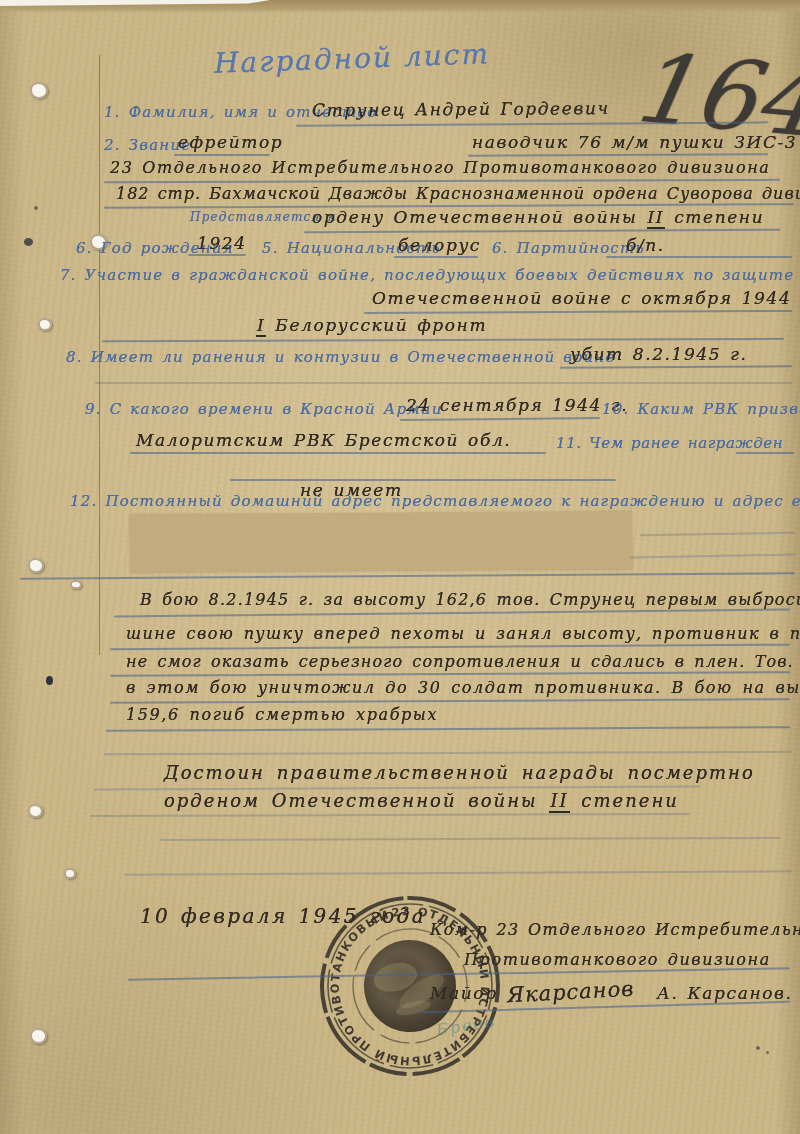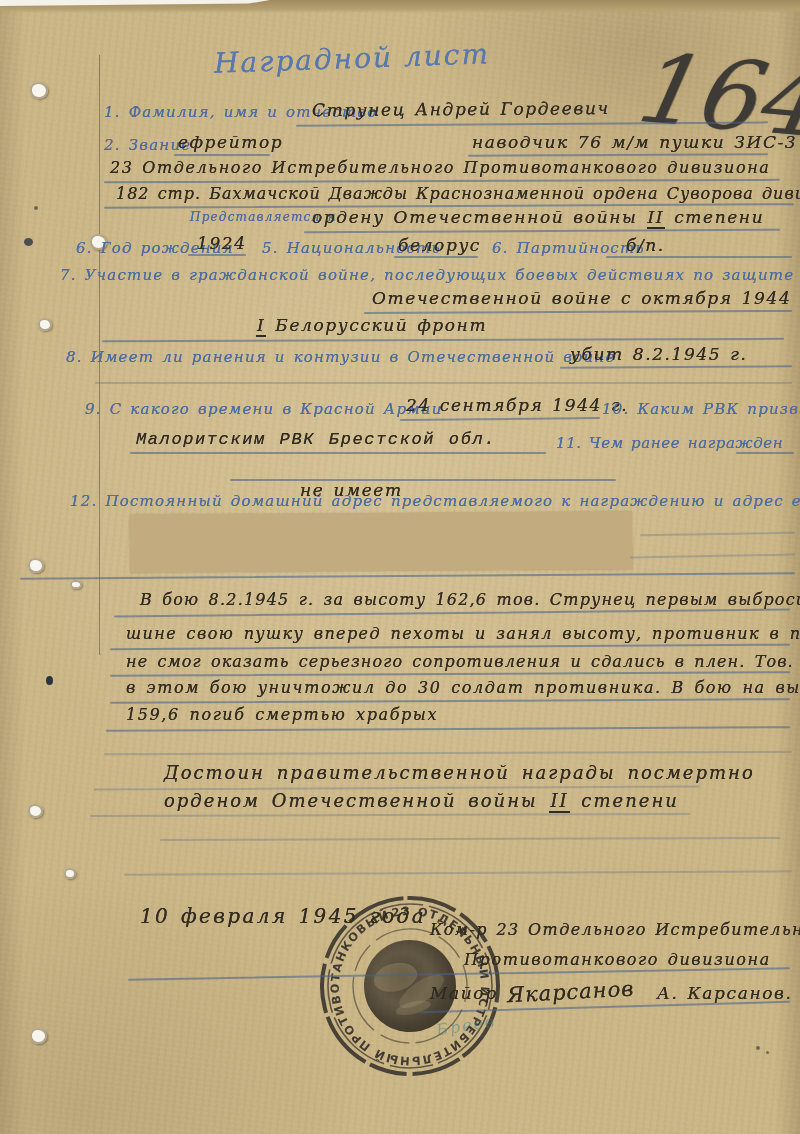--- a/index.html
+++ b/index.html
@@ -120,21 +120,21 @@
   <div class="t lbl" style="left:66px;top:348px;">8. Имеет ли ранения и контузии в Отечественной войне</div>
   <div class="t val" style="left:570px;top:344px;">убит 8.2.1945 г.</div>
   <div class="ul" style="left:560px;top:366px;width:232px;transform:rotate(-0.4deg);"></div>
   <div class="ul faint" style="left:95px;top:382px;width:697px;"></div>
 
   <div class="t lbl" style="left:85px;top:400px;">9. С какого времени в Красной Армии</div>
   <div class="t val" style="left:406px;top:395px;">24 сентября 1944 г.</div>
   <div class="ul" style="left:400px;top:418px;width:200px;transform:rotate(-0.6deg);"></div>
   <div class="t lbl" style="left:602px;top:400px;">10. Каким РВК призван</div>
 
-  <div class="t val" style="left:136px;top:430px;font-family:Liberation Mono, monospace;">Малоритским РВК Брестской обл.</div>
+  <div class="t val" style="left:136px;top:430px;">Малоритским РВК Брестской обл.</div>
   <div class="ul" style="left:130px;top:452px;width:416px;"></div>
   <div class="t lbl" style="left:556px;top:434px;letter-spacing:.6px;">11. Чем ранее награжден</div>
   <div class="ul" style="left:736px;top:452px;width:58px;"></div>
 
   <div class="t val" style="left:300px;top:480px;">не имеет</div>
   <div class="ul" style="left:230px;top:479px;width:386px;"></div>
 
   <div class="t lbl" style="left:70px;top:492px;">12. Постоянный домашний адрес представляемого к награждению и адрес его семьи</div>
   <div class="redaction" style="left:130px;top:513px;width:502px;height:58px;transform:rotate(-0.4deg);"></div>
   <div class="ul faint" style="left:640px;top:533px;width:155px;transform:rotate(-1deg);"></div>

